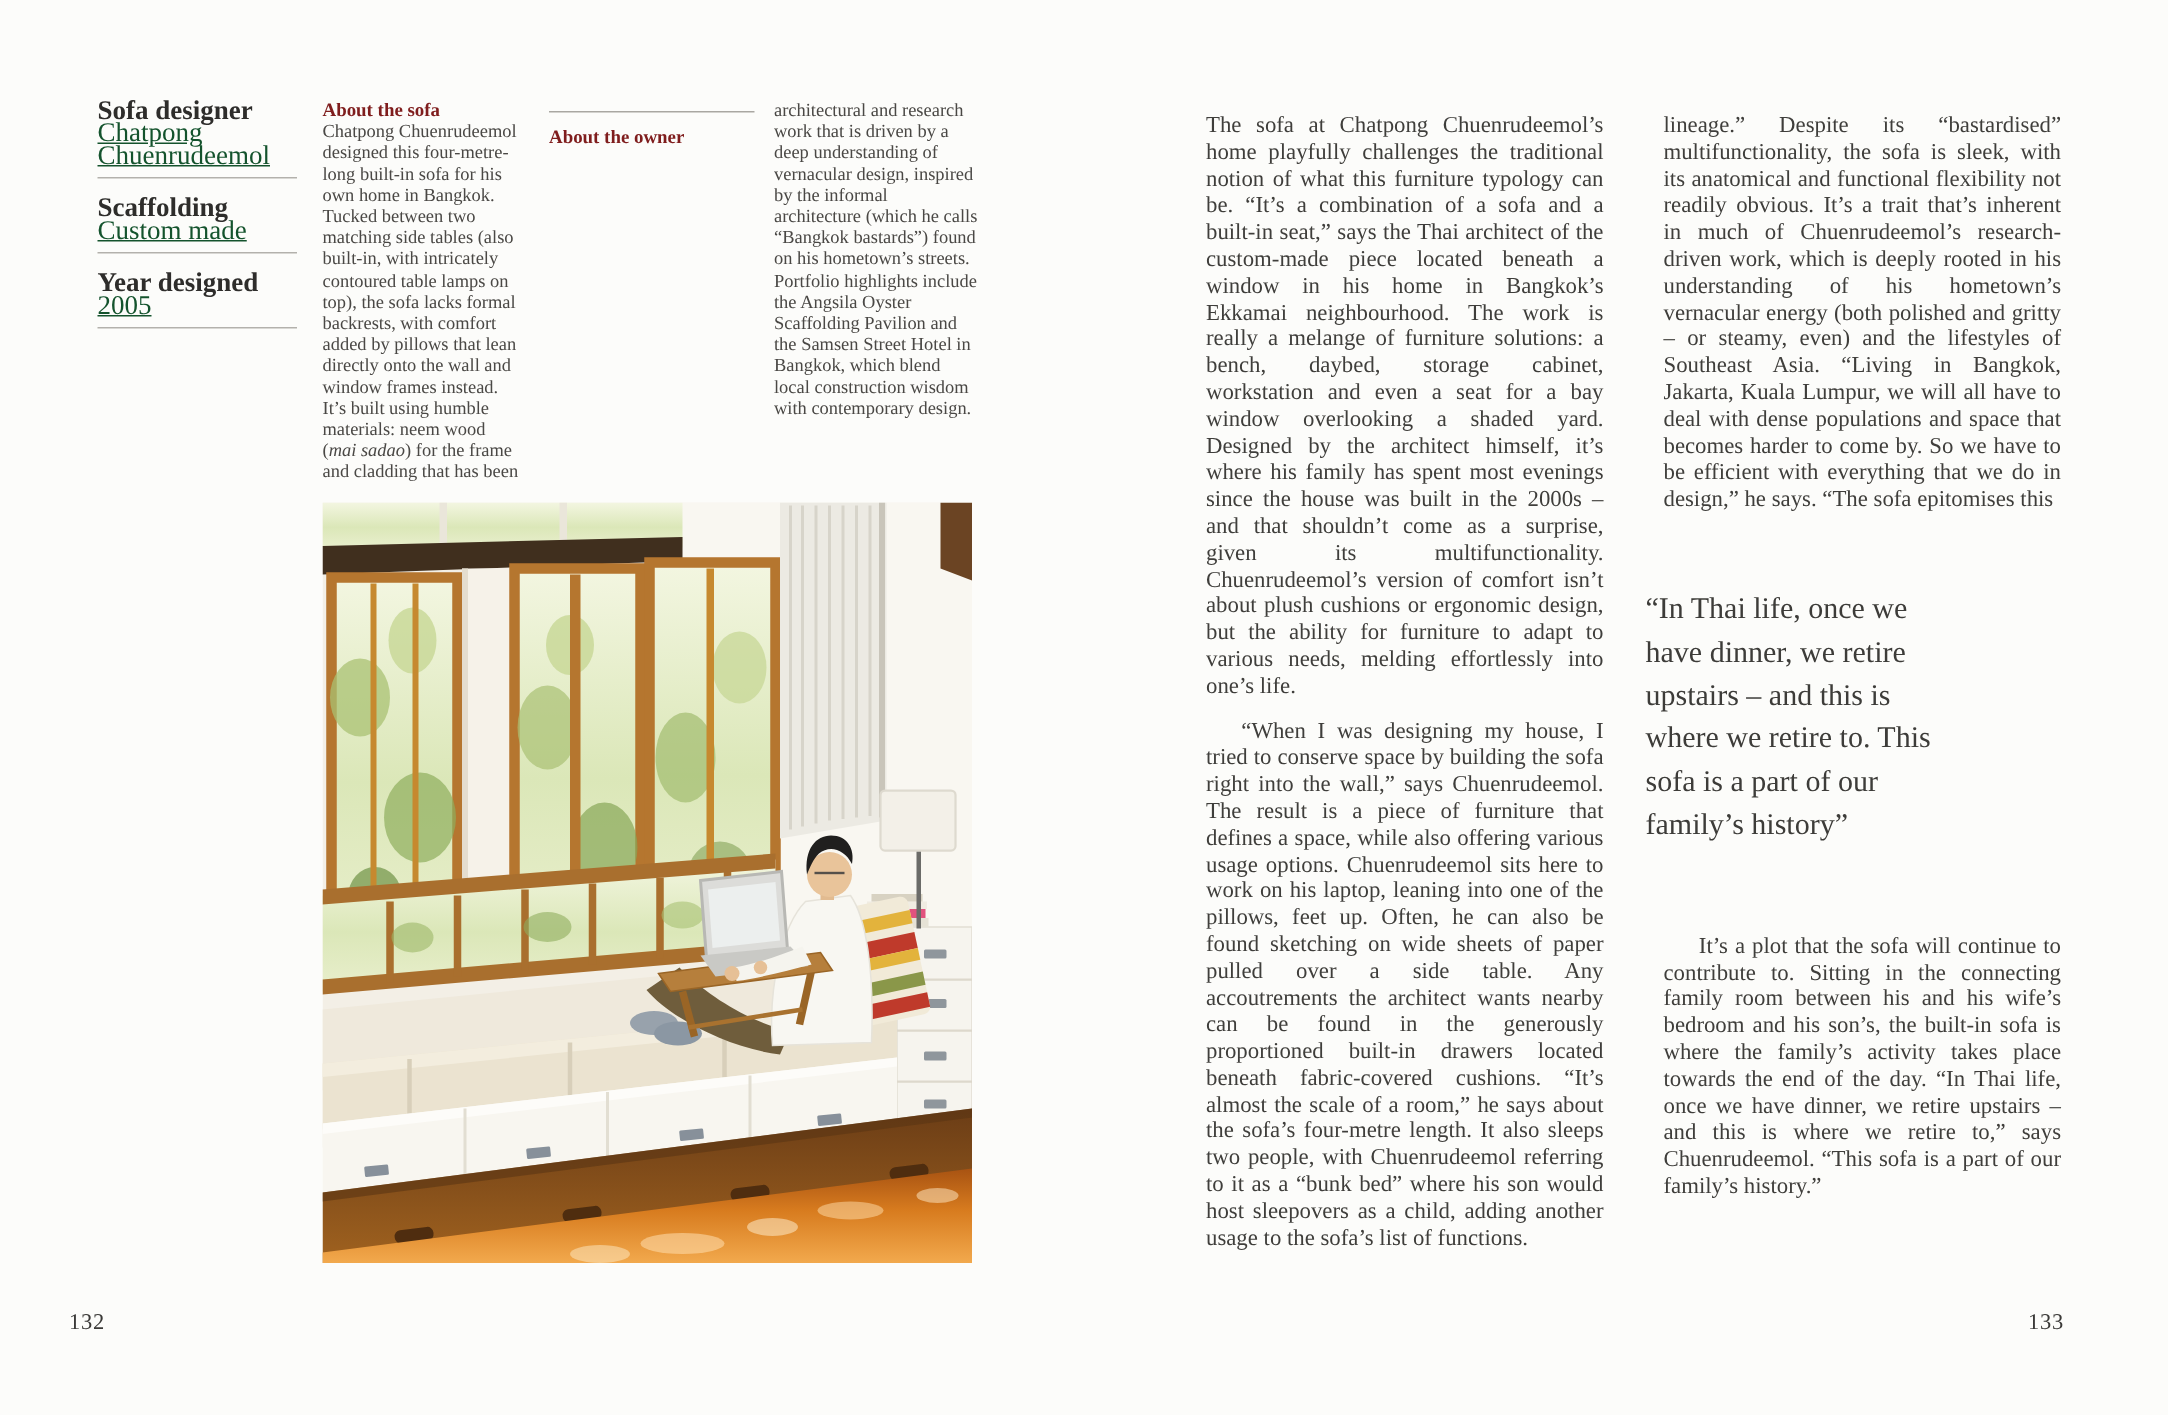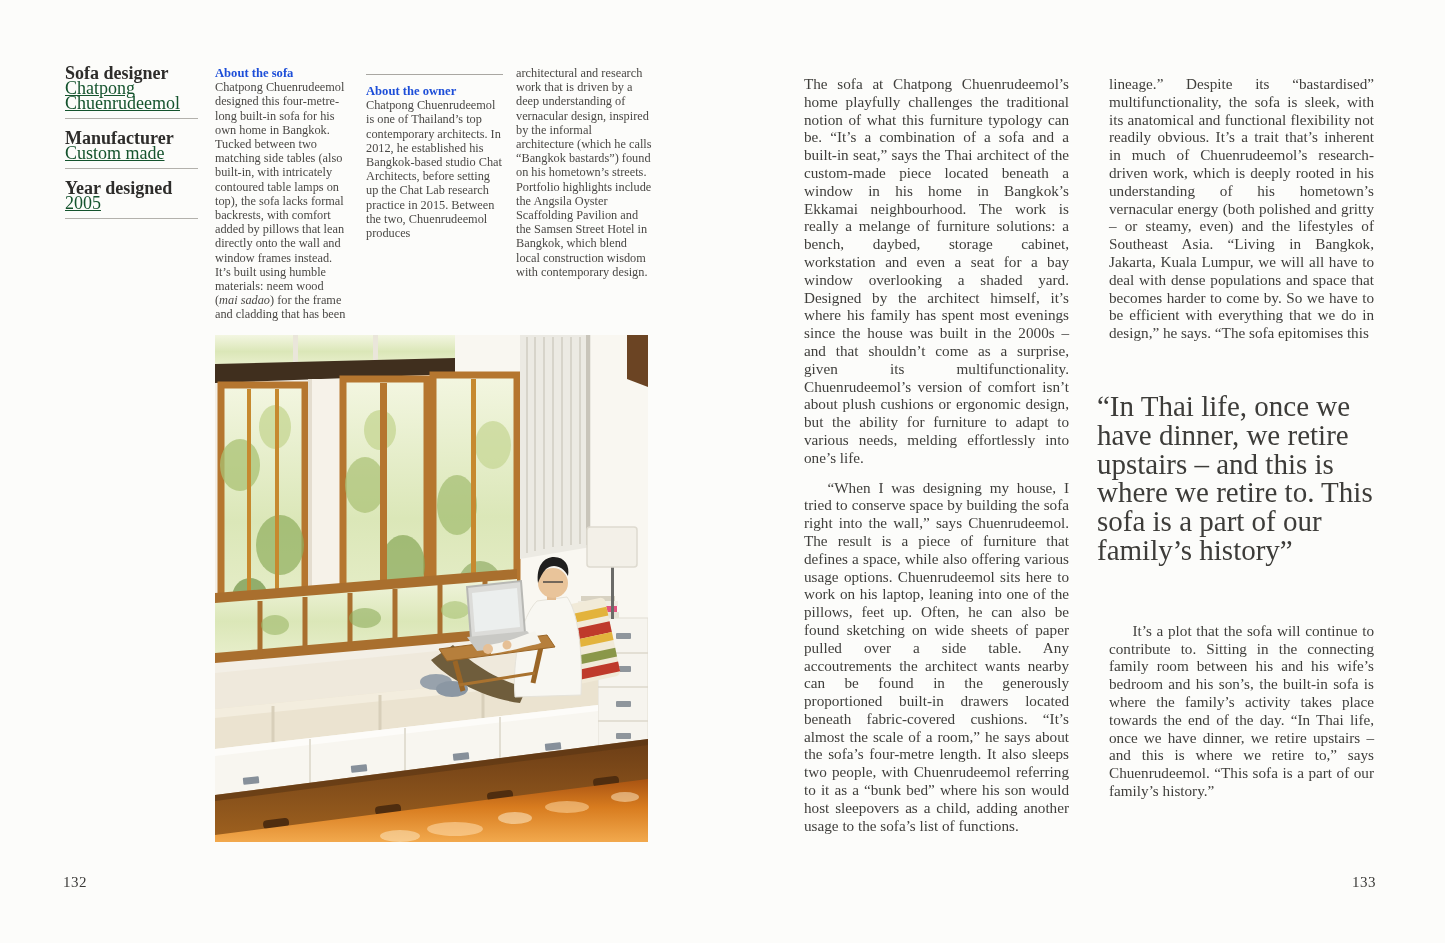--- a/index.html
+++ b/index.html
@@ -15,79 +15,78 @@
   
   .meta{position:absolute;left:65px;top:66px;width:133px;font-size:18px;line-height:15px;}
   .meta-label{font-weight:bold;color:#2e2d2b;}
   .meta-value{color:#14532d;text-decoration:underline;}
   .meta .rule{border:0;border-top:1px solid #b3b1ac;margin:7px 0 12px;}
 
   .lcol{position:absolute;top:66px;font-size:12.3px;line-height:14.2px;color:#4a4845;text-align:left;}
   #lcol-1{left:215px;width:133px;}
   #lcol-2{left:366px;width:137px;}
   #lcol-3{left:516px;width:136px;}
-  .lcol h3{margin:0;font-size:12.6px;line-height:14.2px;font-weight:bold;color:#1d4ed8;}
+  .lcol h3{margin:0;font-size:12.6px;line-height:14.2px;font-weight:bold;color:#7f1d1d;}
   .lcol p{margin:0;}
   .lcol .rule{border:0;border-top:1px solid #a9a7a2;margin:8px 0 9px;}
   .lcol i{font-style:italic;}
 
   .photo{position:absolute;left:215px;top:335px;width:433px;height:507px;margin:0;}
   .photo svg{display:block;}
 
   .folio{position:absolute;font-size:15px;color:#3b3a38;letter-spacing:0.5px;}
-  #folio-left{left:63px;top:874px;}
+  #folio-left{left:46px;top:874px;}
   #folio-right{left:1352px;top:874px;width:34px;text-align:left;}
 
   
   .rcol{position:absolute;top:63px;width:289px;font-size:15.2px;line-height:17.8px;
         text-align:justify;color:#3f3e3b;}
   #rcol-1{left:792px;}
   #rcol-2{left:1097px;}
   .rcol p{margin:12px;}
   .rcol p.indent{text-indent:1.55em;}
   .pull-quote{
     margin:50px 0 57px;padding:0;
-    font-size:29px;line-height:28.8px;text-align:left;color:#3d3c39;
+    font-size:20px;line-height:28.8px;text-align:left;color:#3d3c39;
     white-space:pre-line;
   }
 </style>
 </head>
 <body>
 
 <div class="spread">
 
   <section>
 
     <aside class="meta">
       <div>
         <div class="meta-label">Sofa designer</div>
         <div class="meta-value">Chatpong Chuenrudeemol</div>
         <hr class="rule">
       </div>
       <div>
-        <div class="meta-label">Manufacturer</div>
+        <div class="meta-label">Scaffolding</div>
         <div class="meta-value">Custom made</div>
         <hr class="rule">
       </div>
       <div>
         <div class="meta-label">Year designed</div>
         <div class="meta-value">2005</div>
         <hr class="rule">
       </div>
     </aside>
 
     <div class="lcol" id="lcol-1">
       <h3>About the sofa</h3>
       <p><span>Chatpong Chuenrudeemol designed this four-metre-long built-in sofa for his own home in Bangkok. Tucked between two matching side tables (also built-in, with intricately contoured table lamps on top), the sofa lacks formal backrests, with comfort added by pillows that lean directly onto the wall and window frames instead. It’s built using humble materials: neem wood (</span><i>mai sadao</i><span>) for the frame and cladding that has been</span></p>
     </div>
 
     <div class="lcol" id="lcol-2">
       <hr class="rule">
       <h3>About the owner</h3>
-      <p>Chatpong Chuenrudeemol is one of Thailand’s top contemporary architects. In 2012, he established his Bangkok-based studio Chat Architects, before setting up the Chat Lab research practice in 2015. Between the two, Chuenrudeemol produces</p>
     </div>
 
     <div class="lcol" id="lcol-3">
       <p>architectural and research work that is driven by a deep understanding of vernacular design, inspired by the informal architecture (which he calls “Bangkok bastards”) found on his hometown’s streets. Portfolio highlights include the Angsila Oyster Scaffolding Pavilion and the Samsen Street Hotel in Bangkok, which blend local construction wisdom with contemporary design.</p>
     </div>
 
     <figure class="photo" role="img" aria-label="Architect Chatpong Chuenrudeemol reclining on his long white built-in sofa beneath tall wooden-framed windows, working on a laptop set on a wooden tray table, with a striped pillow, white storage drawers below and a glossy orange hardwood floor">
       <svg viewBox="0 0 433 507" width="433" height="507" xmlns="http://www.w3.org/2000/svg">
         <defs>
           <linearGradient id="glassG" x1="0" y1="0" x2="0" y2="1">

